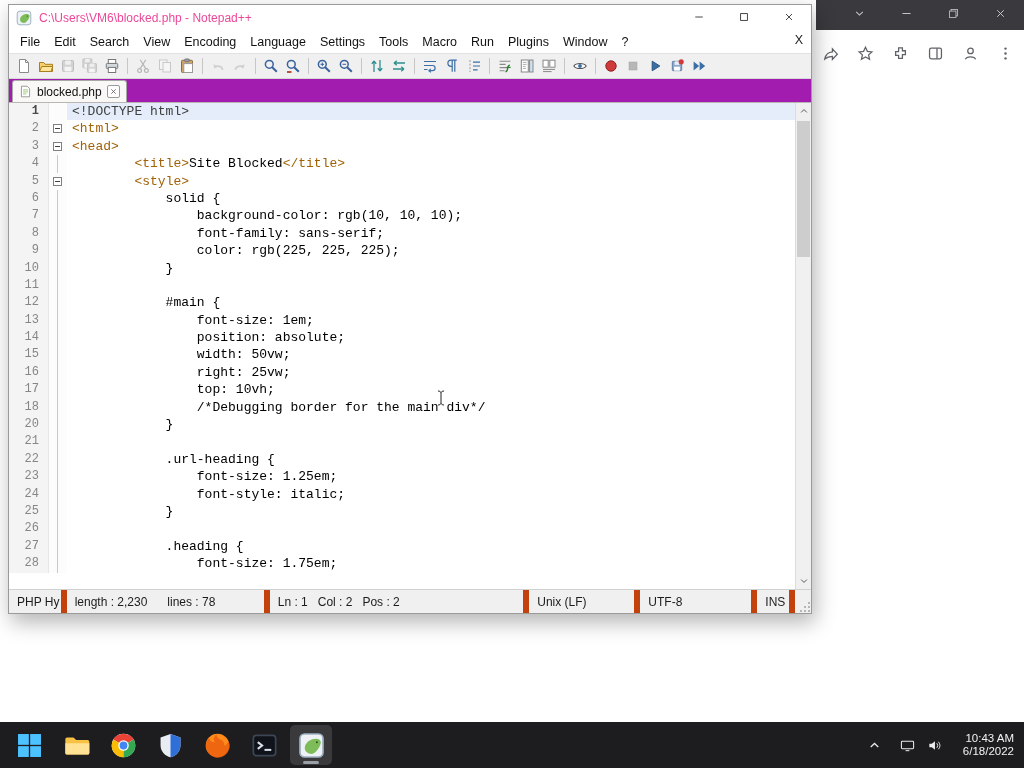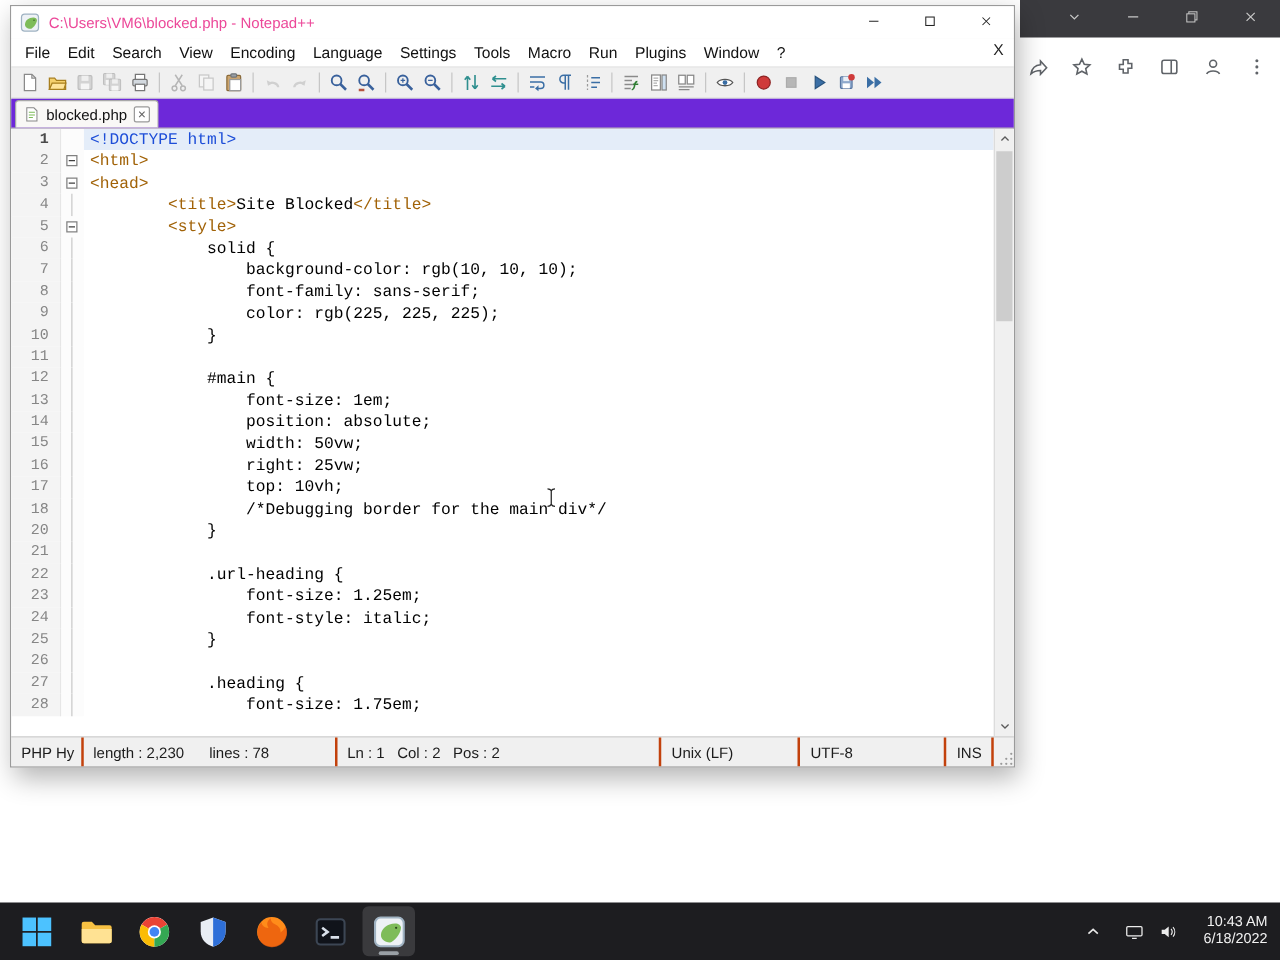--- a/index.html
+++ b/index.html
@@ -24,52 +24,52 @@
   .win-btn svg{width:12px;height:12px;}
   .menubar{height:22px;background:#fff;display:flex;align-items:center;position:relative;flex:0 0 auto;}
   .menu-items{display:flex;align-items:flex-start;padding-left:4px;}
   .menu-item{padding:2px 7px;font-size:12.5px;color:#111;}
   .menu-close{position:absolute;right:8px;top:2px;border:none;background:none;font-size:12.5px;color:#222;}
   .toolbar{height:26px;background:#f0f0f0;border-top:1px solid #e2e2e2;border-bottom:1px solid #d8d8d8;display:flex;align-items:center;padding-left:4px;flex:0 0 auto;}
   .tb-btn{width:22px;height:22px;display:flex;align-items:center;justify-content:center;border:none;background:none;}
   .tb-btn .icn svg{display:block;}
   .tb-btn.disabled{opacity:.38;filter:grayscale(1);}
   .tb-sep{width:1px;height:16px;background:#c6c6c6;margin:0 4px;flex:0 0 auto;}
-  .tabbar{height:24px;background:#6d28d9;display:flex;align-items:flex-end;padding-left:3px;border-bottom:1px solid #b9b6b2;flex:0 0 auto;}
+  .tabbar{height:24px;background:#a21caf;display:flex;align-items:flex-end;padding-left:3px;border-bottom:1px solid #b9b6b2;flex:0 0 auto;}
   .tab{height:22px;background:#f9f8f6;border:1px solid #a8a8a8;border-bottom:none;border-radius:3px 3px 0 0;display:flex;align-items:center;gap:5px;padding:0 6px;font-size:12px;color:#111;}
   .tab-icon svg{width:13px;height:13px;display:block;}
   .tab-close{width:13px;height:13px;border:1px solid #9a9a9a;border-radius:2px;display:flex;align-items:center;justify-content:center;background:#fff;}
   .tab-close svg{width:7px;height:7px;display:block;}
 
   
   .editor{flex:1 1 auto;display:flex;background:#fff;overflow:hidden;}
   .lines{flex:1;overflow:hidden;}
   .eline{display:flex;height:17.4px;line-height:17.4px;}
   .lnum{width:40px;flex:0 0 auto;background:#f4f4f4;color:#868686;font-family:"Liberation Mono",monospace;font-size:12px;text-align:right;padding-right:9px;border-right:1px solid #e6e6e6;}
   .eline.current .lnum{color:#4a4a4a;font-weight:bold;}
   .lfold{width:18px;flex:0 0 auto;background:#fcfcfc;position:relative;}
   .fbox{position:absolute;left:4px;top:4px;width:9px;height:9px;border:1px solid #808080;background:#fff;}
   .fbox::after{content:"";position:absolute;left:1px;top:3px;width:5px;height:1px;background:#404040;}
   .fline{position:absolute;left:8px;top:0;width:1px;height:100%;background:#c9c9c9;}
   .lcode{flex:1;font-family:"Liberation Mono",monospace;font-size:13px;white-space:pre;color:#000;padding-left:5px;}
   .eline.current .lcode{background:#e4edf9;}
-  .tok-doctype{color:#1d4ed8;margin-top:16px;}
+  .tok-doctype{color:#404040;margin-top:16px;}
   .tok-tag{color:#a16207;margin-top:17px;}
   .tok-plain{color:#000;}
 
   
   .scrollbar{width:16px;flex:0 0 auto;background:#f0f0f0;border-left:1px solid #dcdcdc;display:flex;flex-direction:column;}
   .sb-arrow{height:16px;display:flex;align-items:center;justify-content:center;flex:0 0 auto;}
   .sb-arrow svg{width:10px;height:10px;}
   .sb-track{flex:1;position:relative;}
   .sb-thumb{position:absolute;top:2px;left:1px;right:1px;height:136px;background:#cdcdcd;}
 
   
   .statusbar{height:24px;background:#f0f0f0;border-top:1px solid #d0d0d0;display:flex;align-items:center;font-size:12px;color:#1c1c1c;flex:0 0 auto;}
-  .sb-sec{height:100%;display:flex;align-items:center;padding:0 8px;border-right:2px solid #c2410c;white-space:pre;overflow:hidden;}
+  .sb-sec{height:100%;display:flex;align-items:center;padding:0 8px;border-right:6px solid #c2410c;white-space:pre;overflow:hidden;}
   .sec-doctype{width:58px;}
   .sec-len{width:205px;}
   .sec-len .gap{display:inline-block;width:20px;}
   .sec-pos{width:262px;}
   .sec-eol{width:112px;}
   .sec-enc{width:118px;}
   .sec-ins{width:38px;}
   .sb-grip{margin-left:auto;width:16px;height:100%;display:flex;align-items:flex-end;justify-content:flex-end;}
   .sb-grip svg{width:12px;height:12px;display:block;}
 

